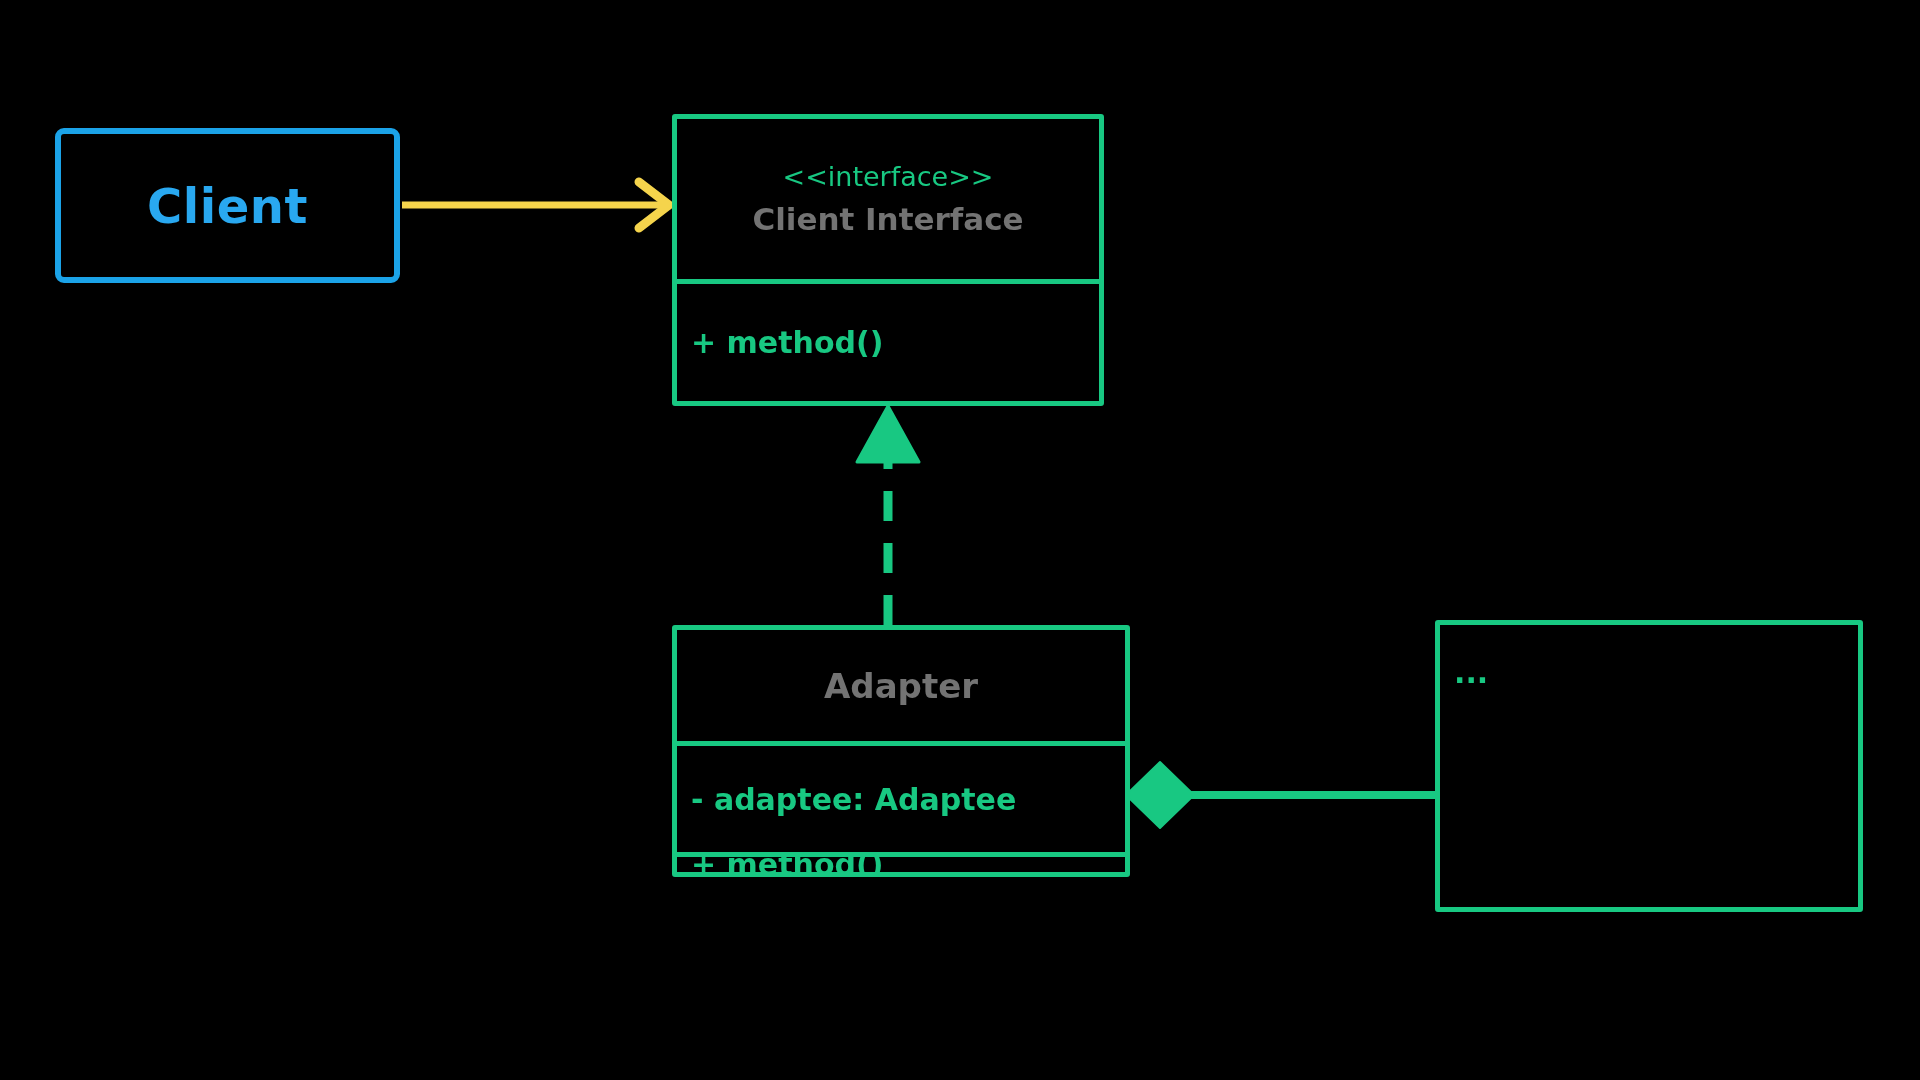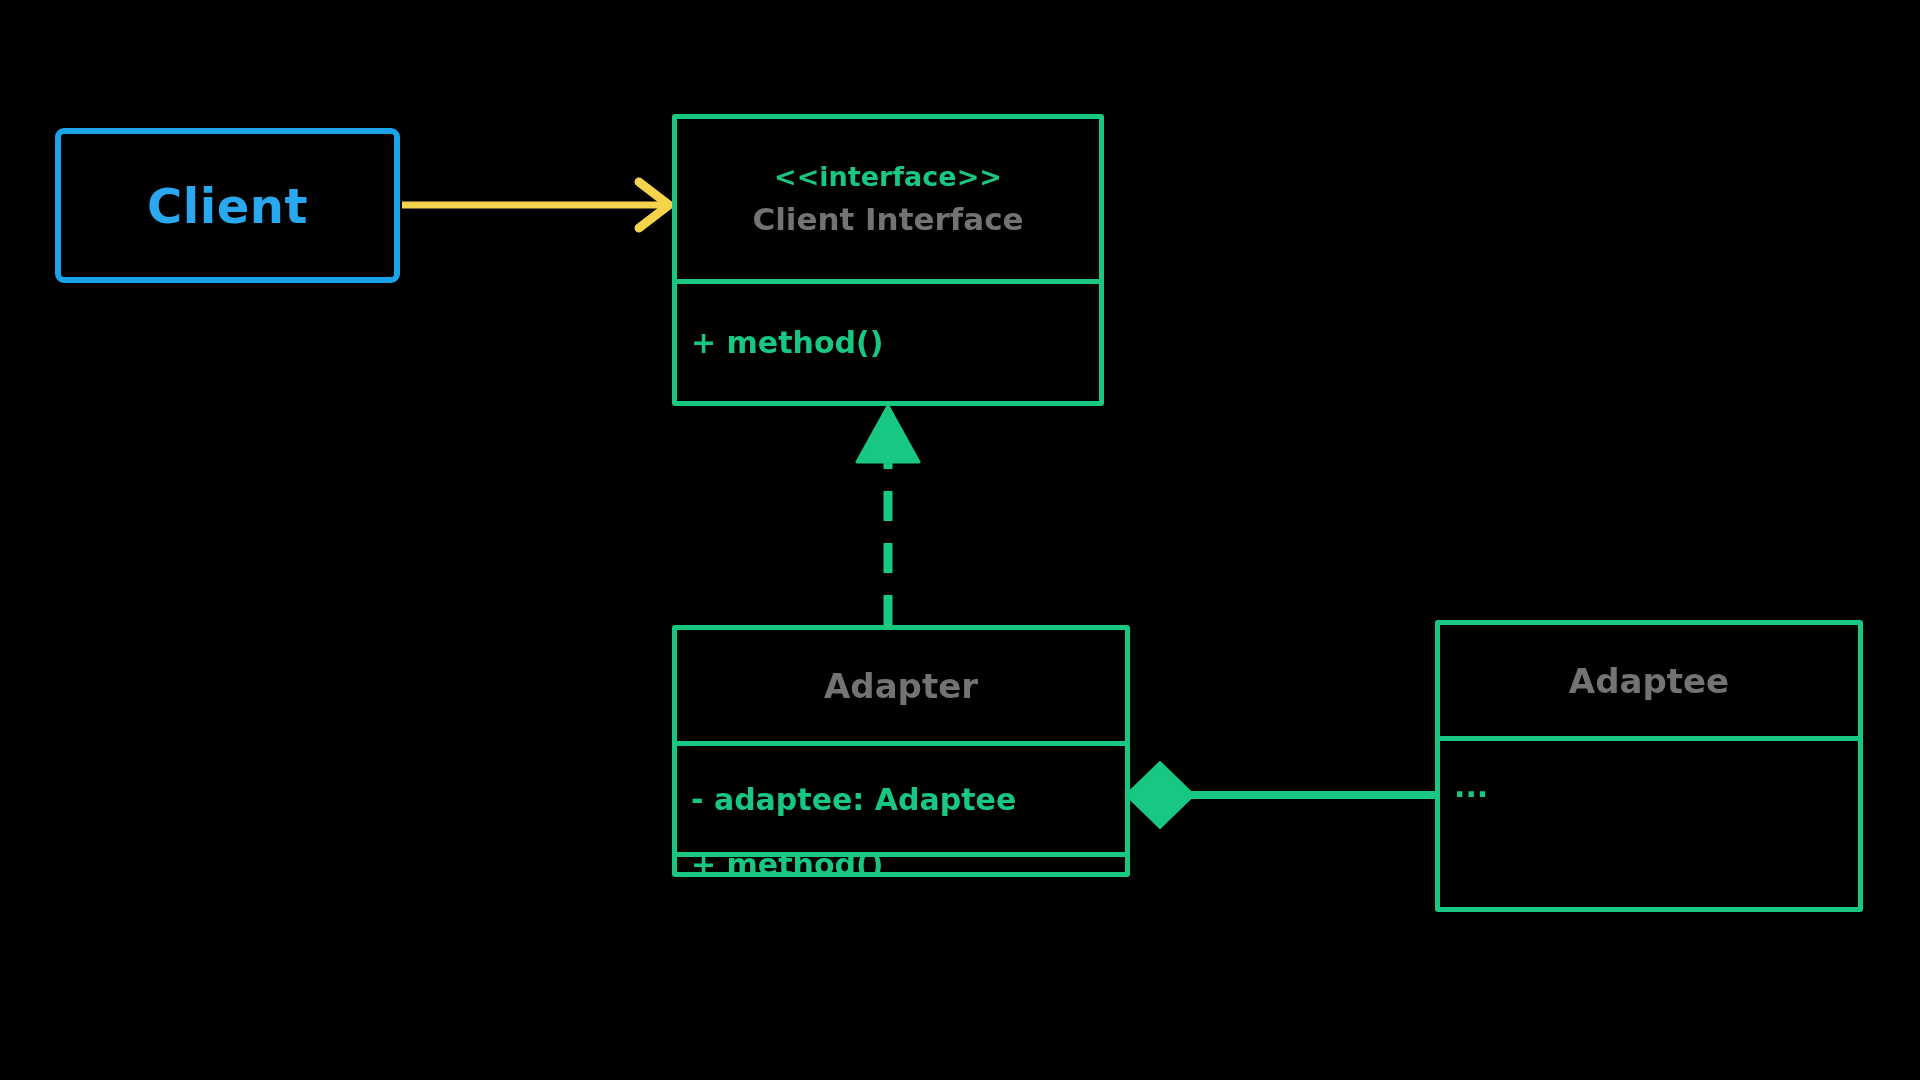--- a/index.html
+++ b/index.html
@@ -45,21 +45,21 @@
     border-top: 5px solid #18C882;
   }
 
   .c-title {
     color: #737373;
     font-weight: bold;
     text-align: center;
   }
   .c-stereotype {
     color: #18C882;
-    font-weight: bold;
+    font-weight: normal;
     text-align: center;
   }
   .c-member {
     color: #18C882;
     font-weight: bold;
     text-align: left;
     padding-left: 14px;
     white-space: nowrap;
   }
 
@@ -176,21 +176,18 @@
     </div>
     <div class="compartment" id="ad-attrs">
       <div class="c-member" id="ad-attr">- adaptee: Adaptee</div>
     </div>
     <div class="compartment" id="ad-ops">
       <div class="c-member" id="ad-method">+ method()</div>
     </div>
   </div>
 
   <div class="uml-box green" id="adaptee-box">
-    <div class="compartment" id="ae-head">
-      <div class="c-title" id="ae-name">Adaptee</div>
-    </div>
     <div class="compartment" id="ae-attrs">
       <div class="c-member" id="ae-attr">...</div>
     </div>
   </div>
 
 </div>
 
 </body></html>

